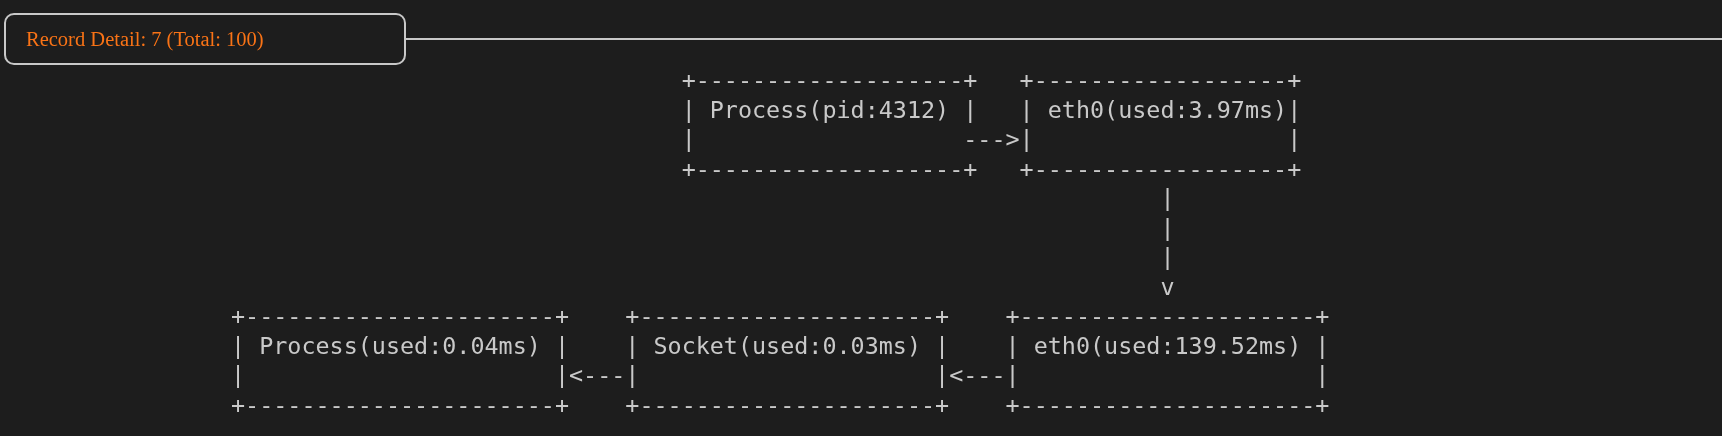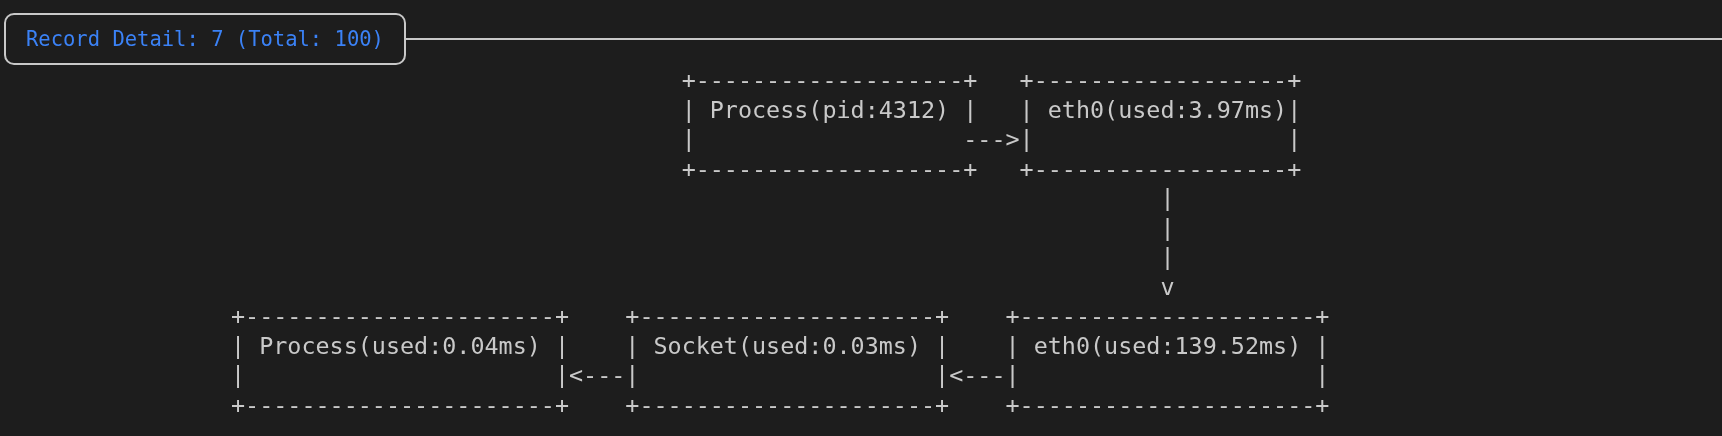--- a/index.html
+++ b/index.html
@@ -26,23 +26,24 @@
     border: 2px solid #c8c8c8;
     border-radius: 10px;
     display: flex;
     align-items: center;
     padding-left: 20px;
     background: #1d1d1d;
     z-index: 2;
   }
   .titlebox span {
     font-size: 20.5px;
-    color: #3b82f6;
+    color: #f97316;
     letter-spacing: 0;
     white-space: pre;
+    font-family: Liberation Serif, serif;
   }
   .topline {
     position: absolute;
     left: 406px;
     right: 0;
     top: 38px;
     height: 2px;
     background: #c8c8c8;
     z-index: 1;
   }

